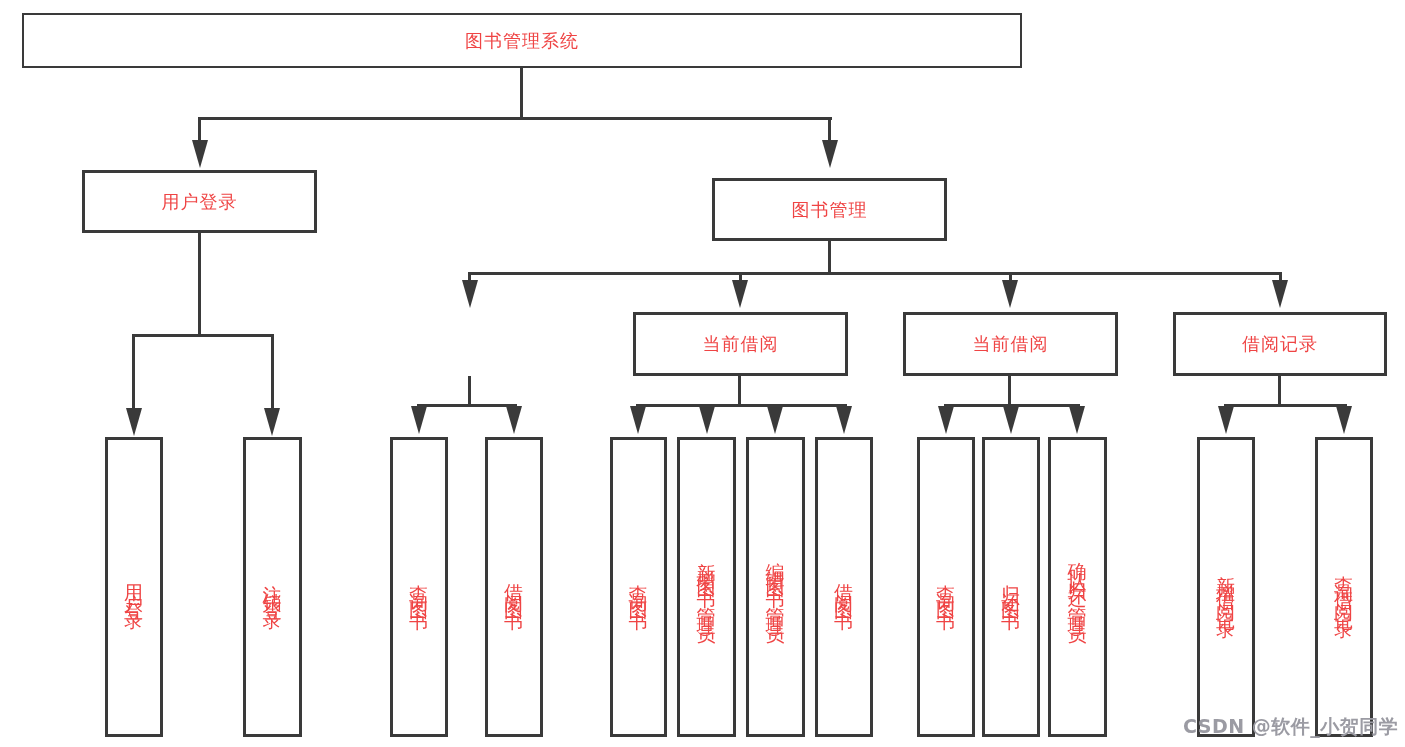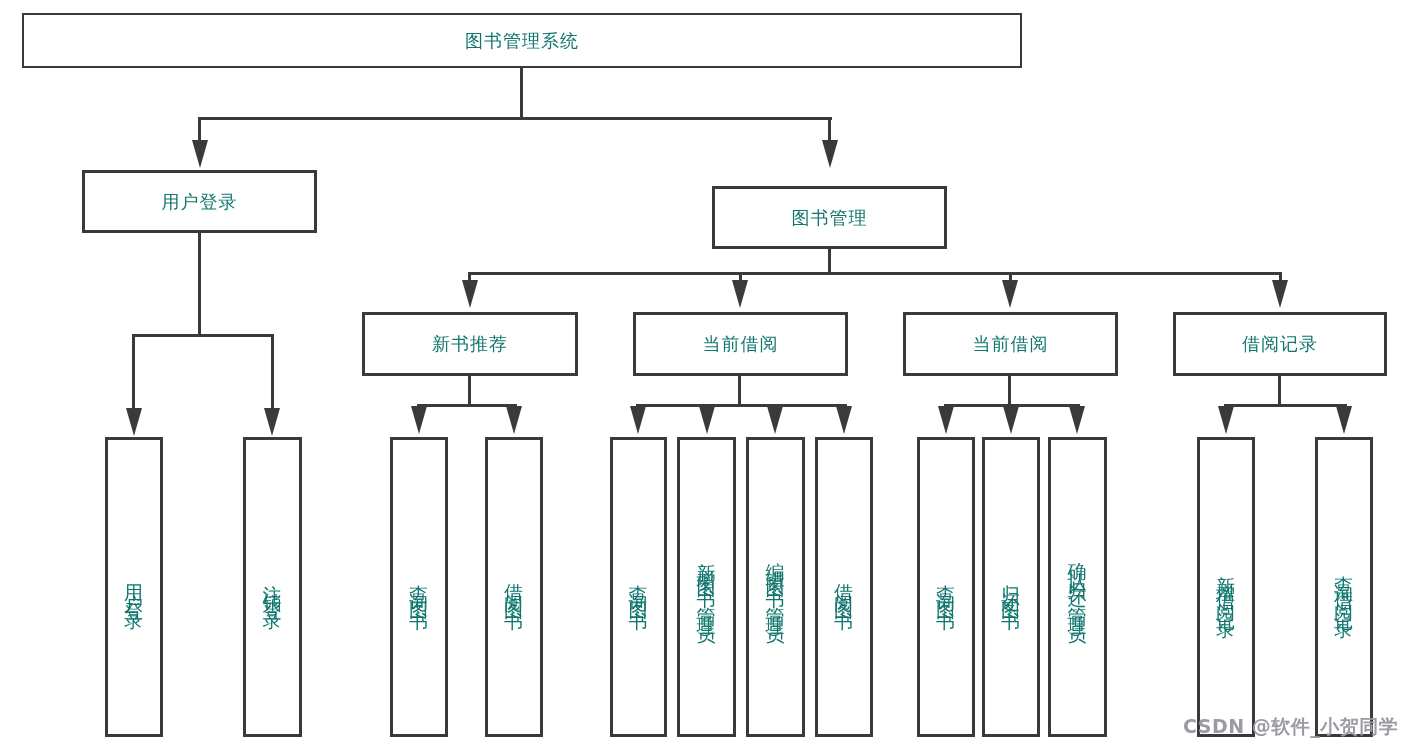--- a/index.html
+++ b/index.html
@@ -3,21 +3,21 @@
 <meta charset="utf-8">
 <style>
   html,body{margin:0;padding:0;background:#ffffff;}
   .stage{
     position:relative;width:1405px;height:747px;background:#ffffff;overflow:hidden;
     font-family:"DejaVu Sans","Liberation Sans",sans-serif;
   }
   .node{
     position:absolute;box-sizing:border-box;background:#ffffff;
     border:3px solid #3a3a3a;display:flex;align-items:center;justify-content:center;
-    color:#0f766e;font-size:18px;letter-spacing:1px;z-index:2;
+    color:#ef4444;font-size:18px;letter-spacing:1px;z-index:2;
   }
   .node.thin{border-width:2px;}
   .node.vert .lbl{
     writing-mode:vertical-rl;text-orientation:mixed;
     font-size:19px;letter-spacing:9px;line-height:1;
   }
   .line{position:absolute;background:#3a3a3a;z-index:1;}
   .arrow{
     position:absolute;width:0;height:0;z-index:1;
     border-left:8px solid transparent;border-right:8px solid transparent;
@@ -33,27 +33,24 @@
 
 <div class="stage">
 
   <div class="node thin" style="left:22px;top:13px;width:1000px;height:55px">
     <span class="lbl">图书管理系统</span>
   </div>
 
   <div class="node" style="left:82px;top:170px;width:235px;height:63px">
     <span class="lbl">用户登录</span>
   </div>
-  <div class="node" style="left:712px;top:186px;width:235px;height:63px">
+  <div class="node" style="left:712px;top:178px;width:235px;height:63px">
     <span class="lbl">图书管理</span>
   </div>
 
-  <div class="node" style="left:362px;top:312px;width:216px;height:64px">
-    <span class="lbl">新书推荐</span>
-  </div>
   <div class="node" style="left:633px;top:312px;width:215px;height:64px">
     <span class="lbl">当前借阅</span>
   </div>
   <div class="node" style="left:1173px;top:312px;width:214px;height:64px">
     <span class="lbl">借阅记录</span>
   </div>
   <div class="node" style="left:903px;top:312px;width:215px;height:64px">
     <span class="lbl">当前借阅</span>
   </div>
 

